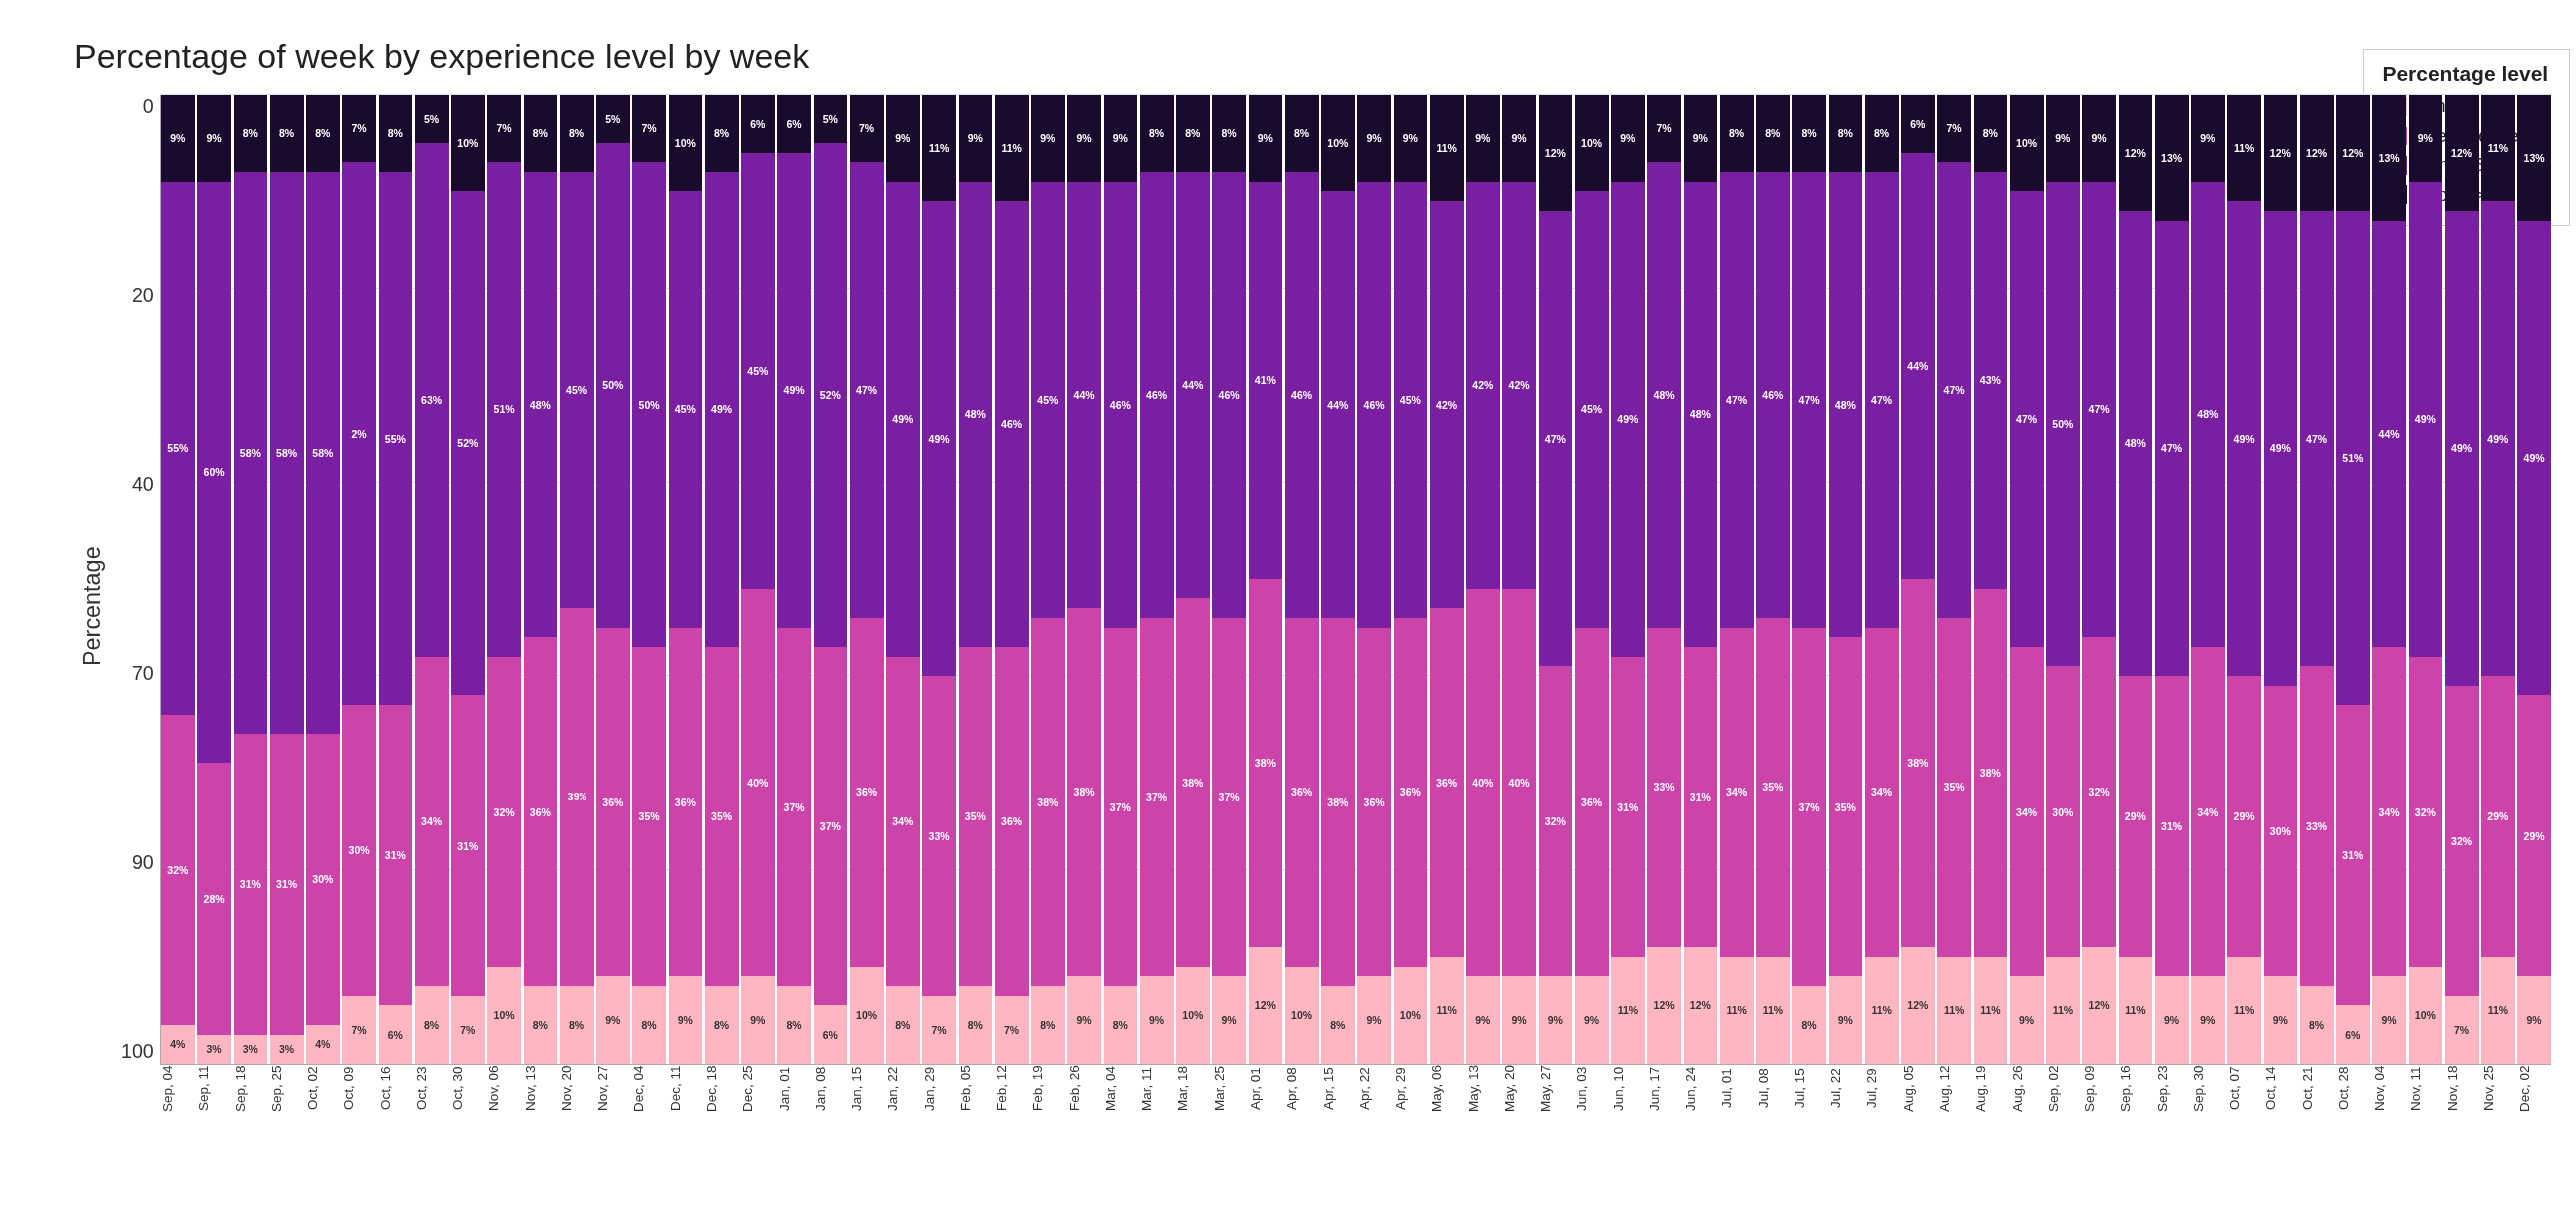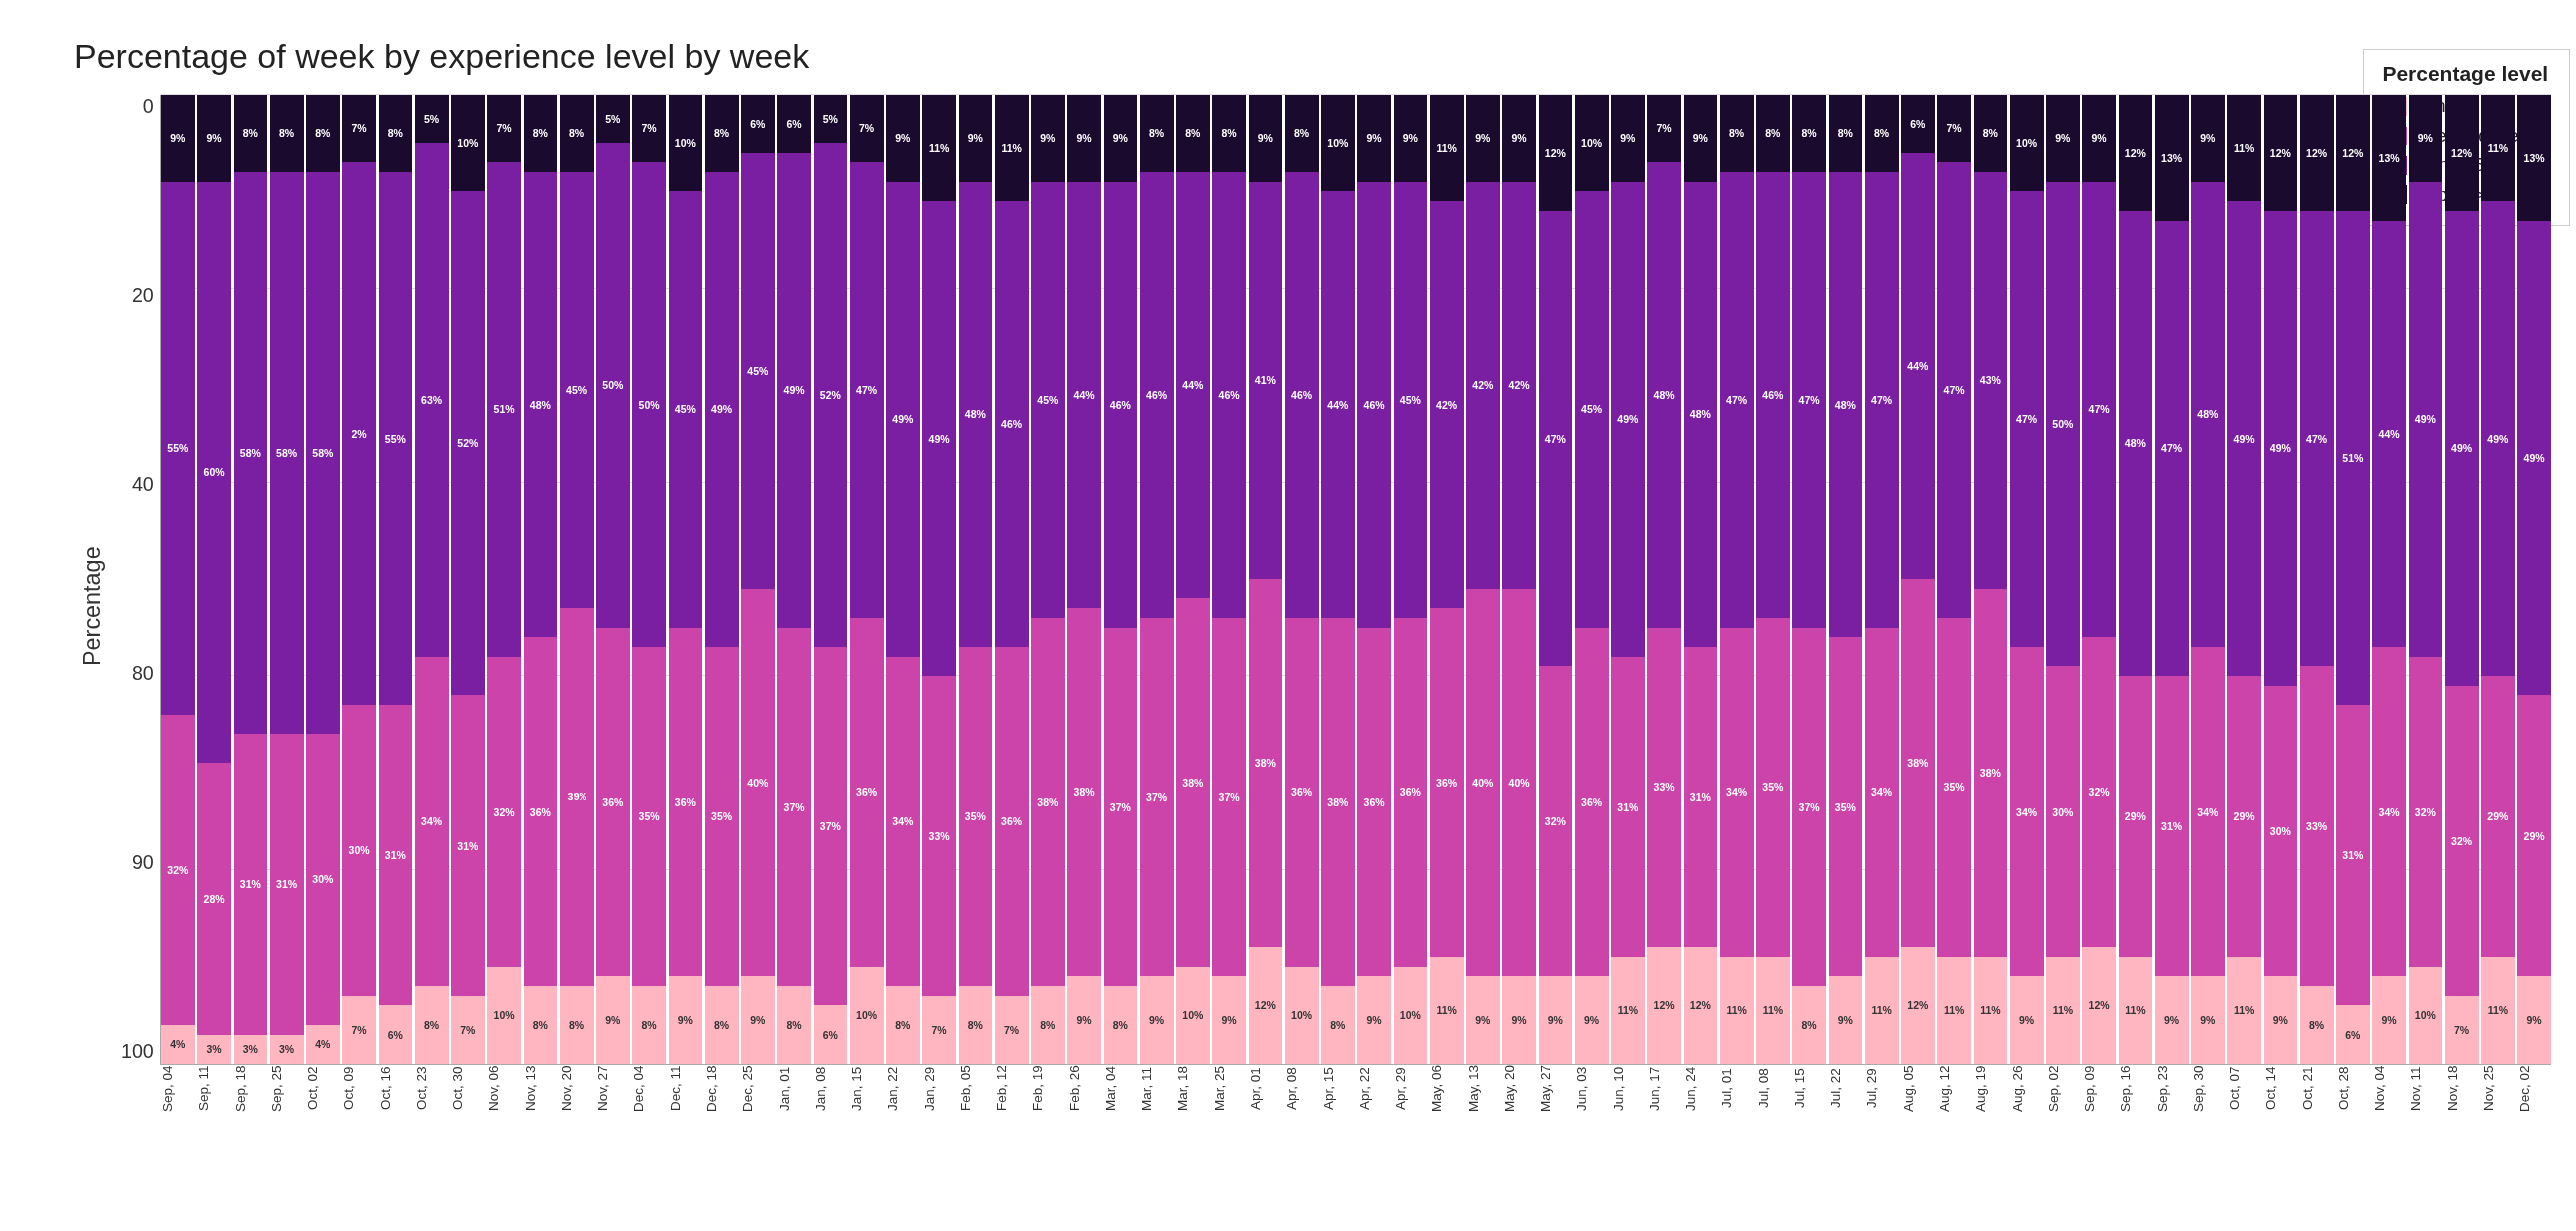--- a/index.html
+++ b/index.html
@@ -189,21 +189,21 @@
     </div>
   </div>
 
   <div class="chart-area">
     <div class="y-axis-label">Percentage</div>
     <div class="chart-inner">
       <div class="bars-and-yaxis">
         <div class="y-axis">
           <div class="y-tick">100</div>
           <div class="y-tick">90</div>
-          <div class="y-tick">80</div>
+          <div class="y-tick">70</div>
           <div class="y-tick">40</div>
           <div class="y-tick">20</div>
           <div class="y-tick">0</div>
         </div>
         <div class="bars-wrapper" id="bars-wrapper">
 
           <div class="grid-lines">
             <div class="grid-line" style="bottom:20%;"></div>
             <div class="grid-line" style="bottom:40%;"></div>
             <div class="grid-line" style="bottom:60%;"></div>

